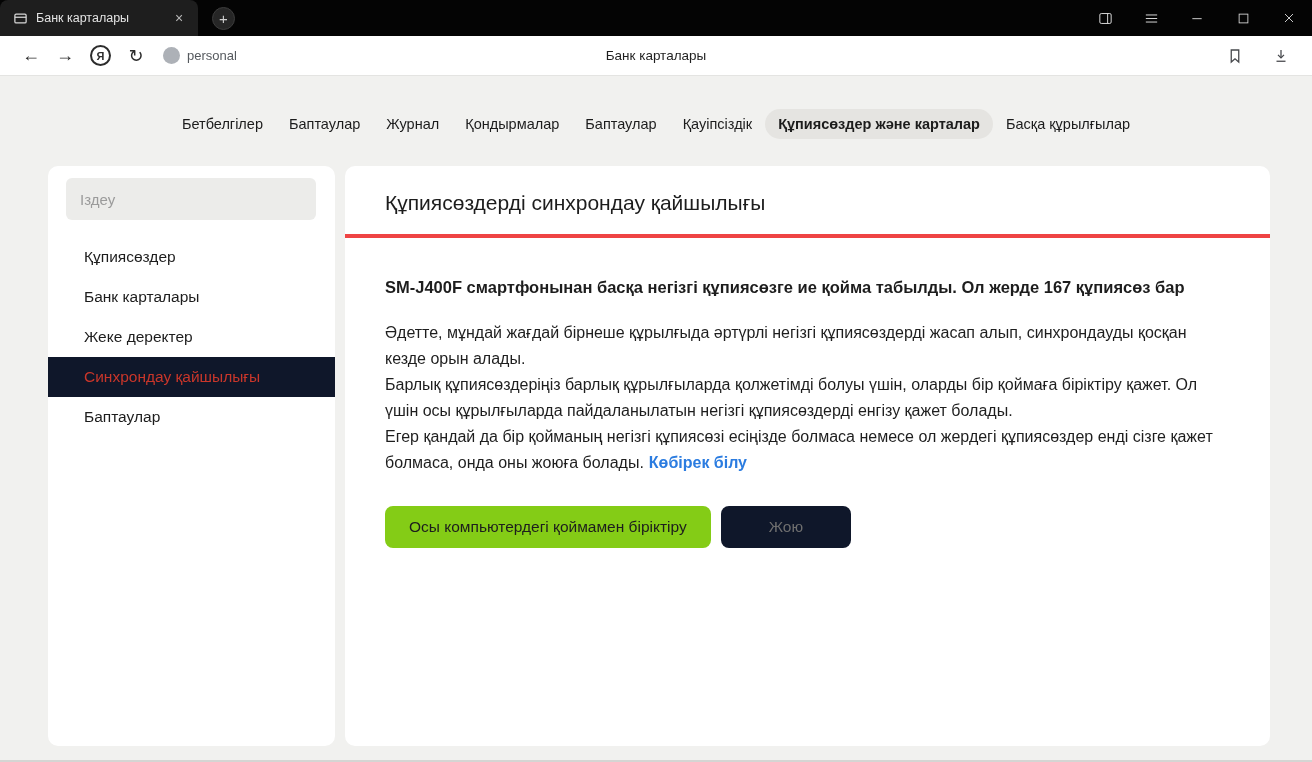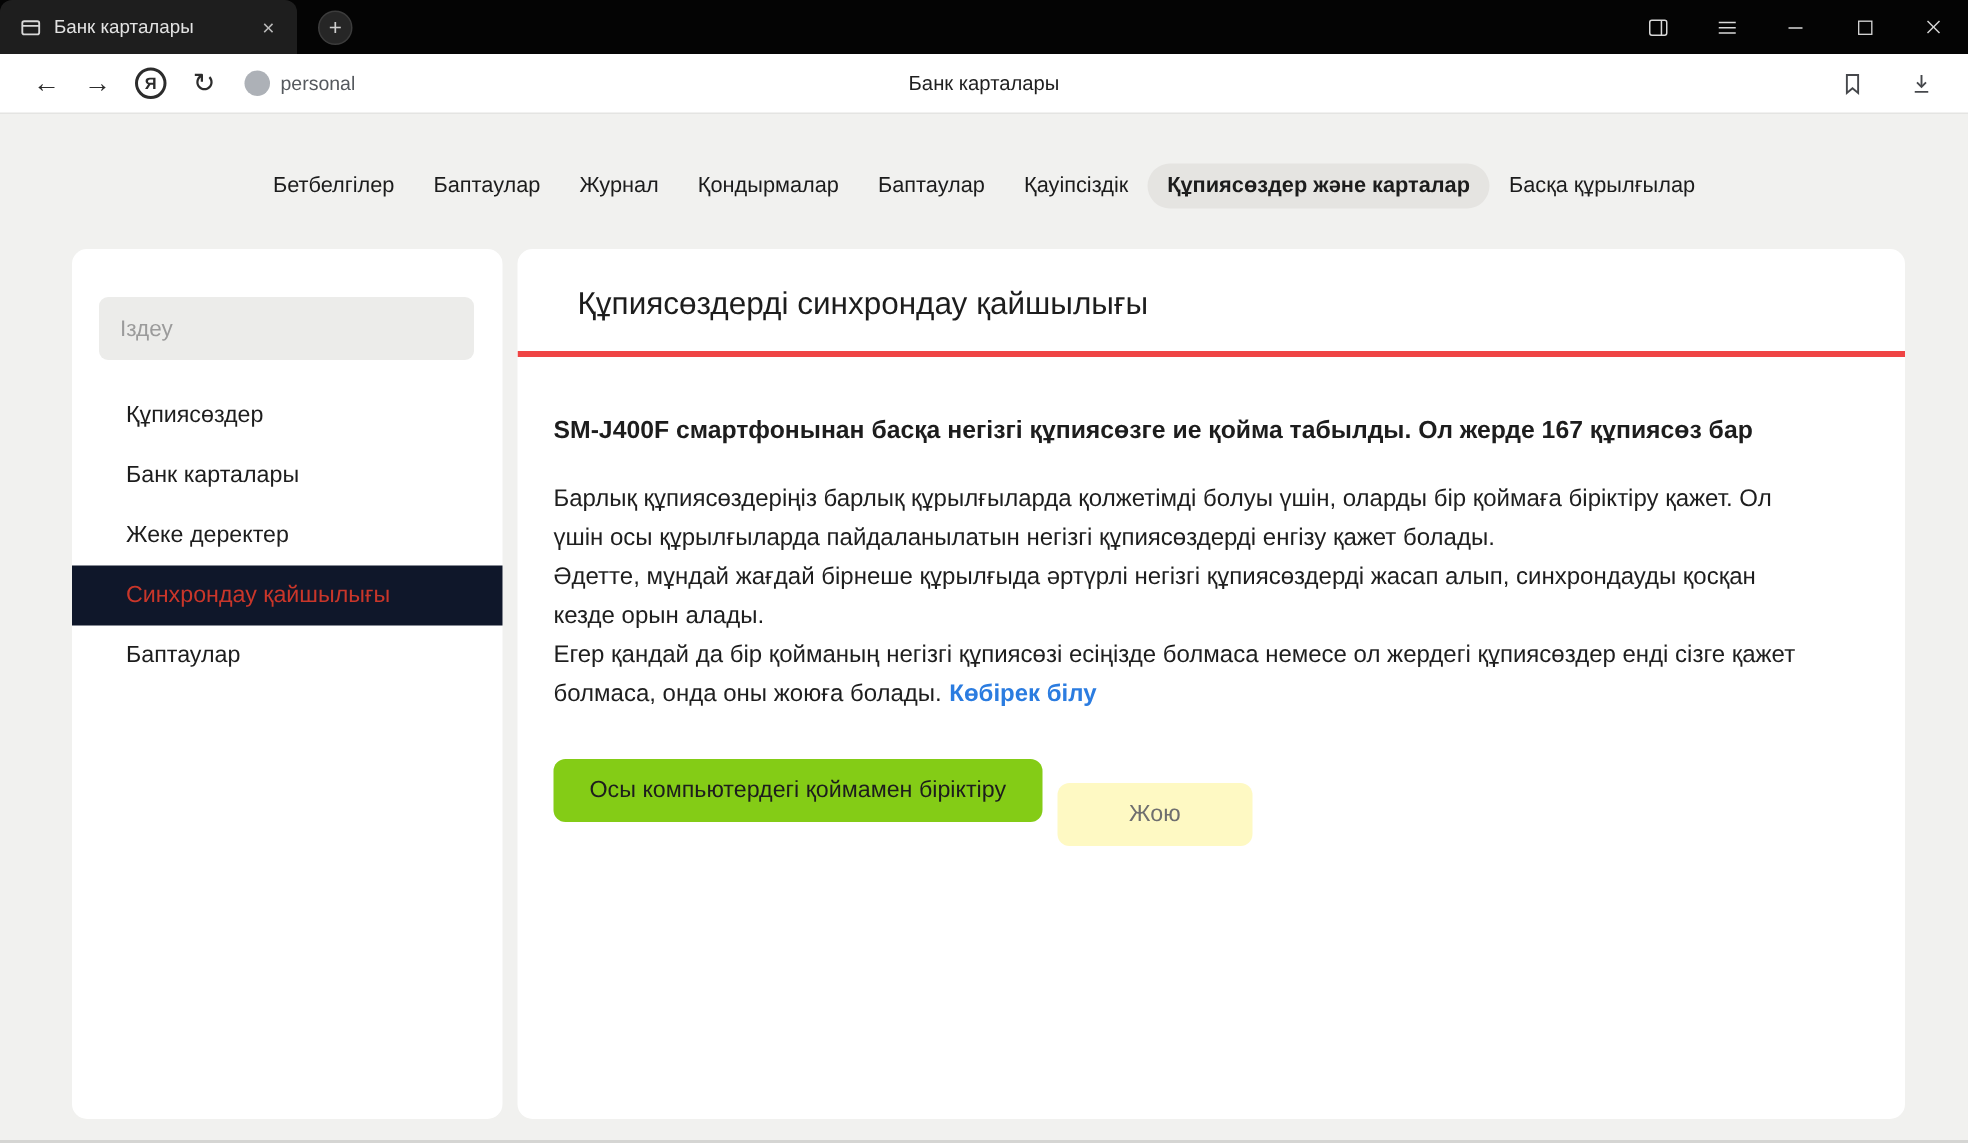--- a/index.html
+++ b/index.html
@@ -51,41 +51,41 @@
   
   .content { padding-top:33px; }
   .nav-tabs { display:flex; justify-content:center; align-items:center; 
               font-size:14.5px; color:#1c1c1c; }
   .nav-tab { padding:7px 13px; border-radius:16px; white-space:nowrap; cursor:default; }
   .nav-tab.active { background:#e5e4e1;font-weight:bold; }
 
   
   .cards { display:flex; gap:10px; margin:27px 42px 0 48px; height:580px; }
 
-  .sidebar-card { width:287px; flex-shrink:0; background:#ffffff; border-radius:10px; padding-top:32px; }
+  .sidebar-card { width:287px; flex-shrink:0; background:#ffffff; border-radius:10px; padding-top:12px; }
   .search-wrap { margin:0 19px 0 18px; }
   .search-input { width:100%; height:42px; background:#ececea; border:none; border-radius:6px;
                   padding:0 14px; font-size:15px; color:#333; font-family:inherit; outline:none; }
   .search-input::placeholder { color:#9b9b9b; }
   .side-menu { margin-top:17px; }
   .side-item { height:40px; display:flex; align-items:center; padding-left:36px;
                font-size:15.5px; color:#1d1d1d; cursor:default; }
   .side-item.active { background:#0f172a; color:#c9362a; }
 
   .main-card { flex:1; background:#ffffff; border-radius:10px; overflow:hidden; }
   .main-head { padding:25px 40px 19px; font-size:21px; color:#1d1d1d; border-bottom:4px solid #ef4444; }
-  .main-body { padding:36px 24px; }
+  .main-body { padding:36px 40px; }
   .alert-heading { font-size:16.5px; font-weight:bold; line-height:1.6; max-width:830px; color:#1d1d1d; }
   .paras { margin-top:20px; font-size:16px; line-height:1.62; color:#1e1e1e; max-width:830px; }
   .learn-more { color:#2b7ce0; text-decoration:none; margin-left:5px;font-weight:bold; }
   .btn-row { margin-top:30px; display:flex; gap:10px; }
   .btn { height:42px; border:none; border-radius:8px; font-size:15.5px; font-family:inherit;
          display:inline-flex; align-items:center; justify-content:center; cursor:pointer; }
   .btn-primary { background:#84cc16; color:#1d1d1d; padding:0 24px; }
-  .btn-secondary { background:#fef9c3; color:#6f6f6f; padding:0 48px;margin-top:16px; }
+  .btn-secondary { background:#0f172a; color:#6f6f6f; padding:0 48px; }
 
   .bottom-edge { position:absolute; bottom:0; left:0; width:100%; height:2px; background:#d5d5d3; }
 </style>
 </head>
 <body>
 
 <div class="titlebar">
   <div class="tab">
     <span class="tab-favicon">
       <svg viewBox="0 0 24 24" width="15" height="15">
@@ -183,22 +183,22 @@
         <div class="side-item active">Синхрондау қайшылығы</div>
         <div class="side-item">Баптаулар</div>
       </div>
     </aside>
 
     <section class="main-card">
       <div class="main-head">Құпиясөздерді синхрондау қайшылығы</div>
       <div class="main-body">
         <div class="alert-heading">SM-J400F смартфонынан басқа негізгі құпиясөзге ие қойма табылды. Ол жерде 167 құпиясөз бар</div>
         <div class="paras">
+          <div>Әдетте, мұндай жағдай бірнеше құрылғыда әртүрлі негізгі құпиясөздерді жасап алып, синхрондауды қосқан кезде орын алады.</div>
           <div>Барлық құпиясөздеріңіз барлық құрылғыларда қолжетімді болуы үшін, оларды бір қоймаға біріктіру қажет. Ол үшін осы құрылғыларда пайдаланылатын негізгі құпиясөздерді енгізу қажет болады.</div>
-          <div>Әдетте, мұндай жағдай бірнеше құрылғыда әртүрлі негізгі құпиясөздерді жасап алып, синхрондауды қосқан кезде орын алады.</div>
           <div><span>Егер қандай да бір қойманың негізгі құпиясөзі есіңізде болмаса немесе ол жердегі құпиясөздер енді сізге қажет болмаса, онда оны жоюға болады.</span><a class="learn-more" href="#">Көбірек білу</a></div>
         </div>
         <div class="btn-row">
           <button class="btn btn-primary">Осы компьютердегі қоймамен біріктіру</button>
           <button class="btn btn-secondary">Жою</button>
         </div>
       </div>
     </section>
 
   </div>

